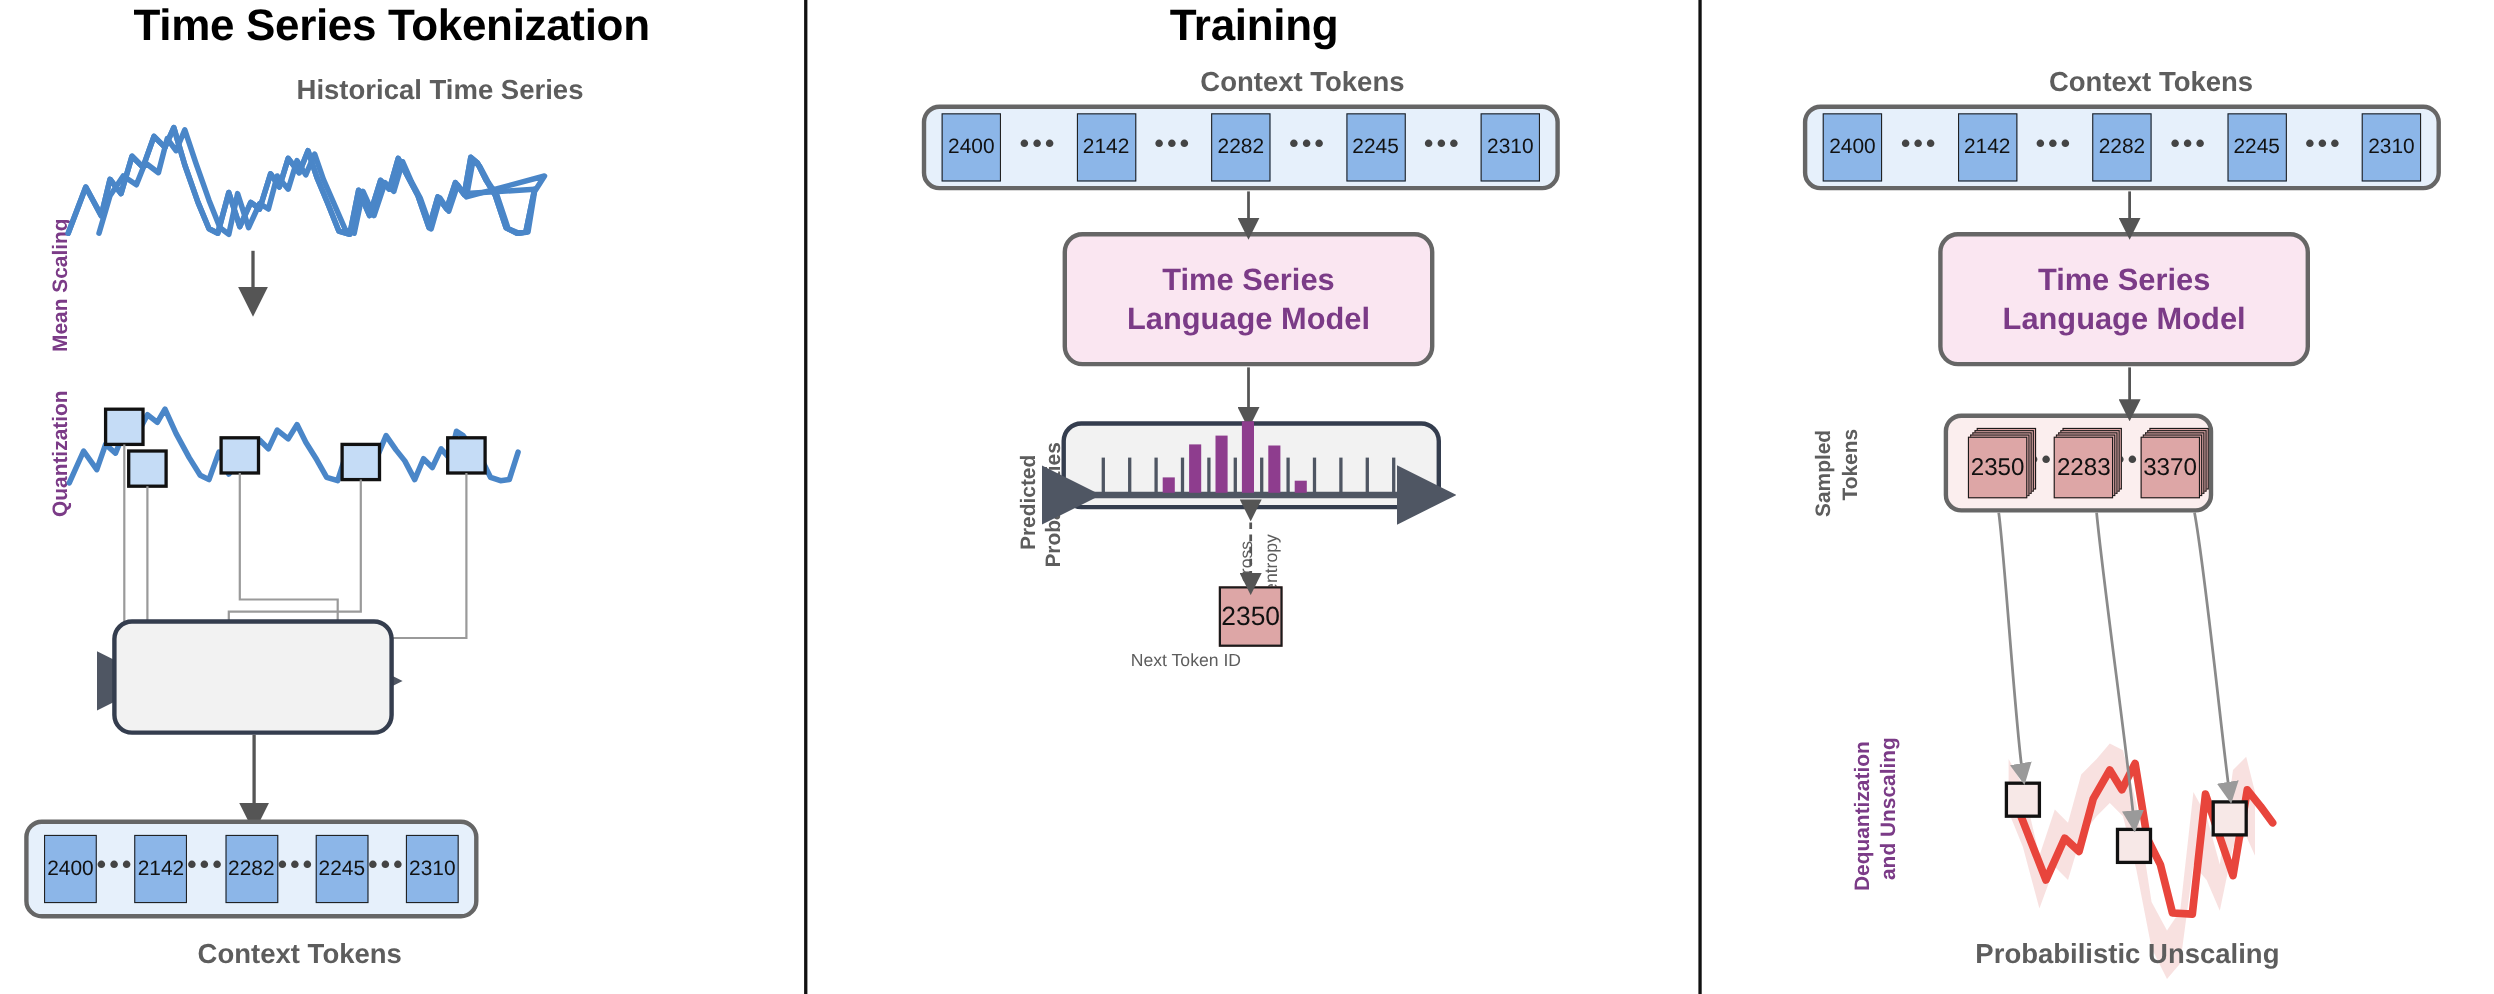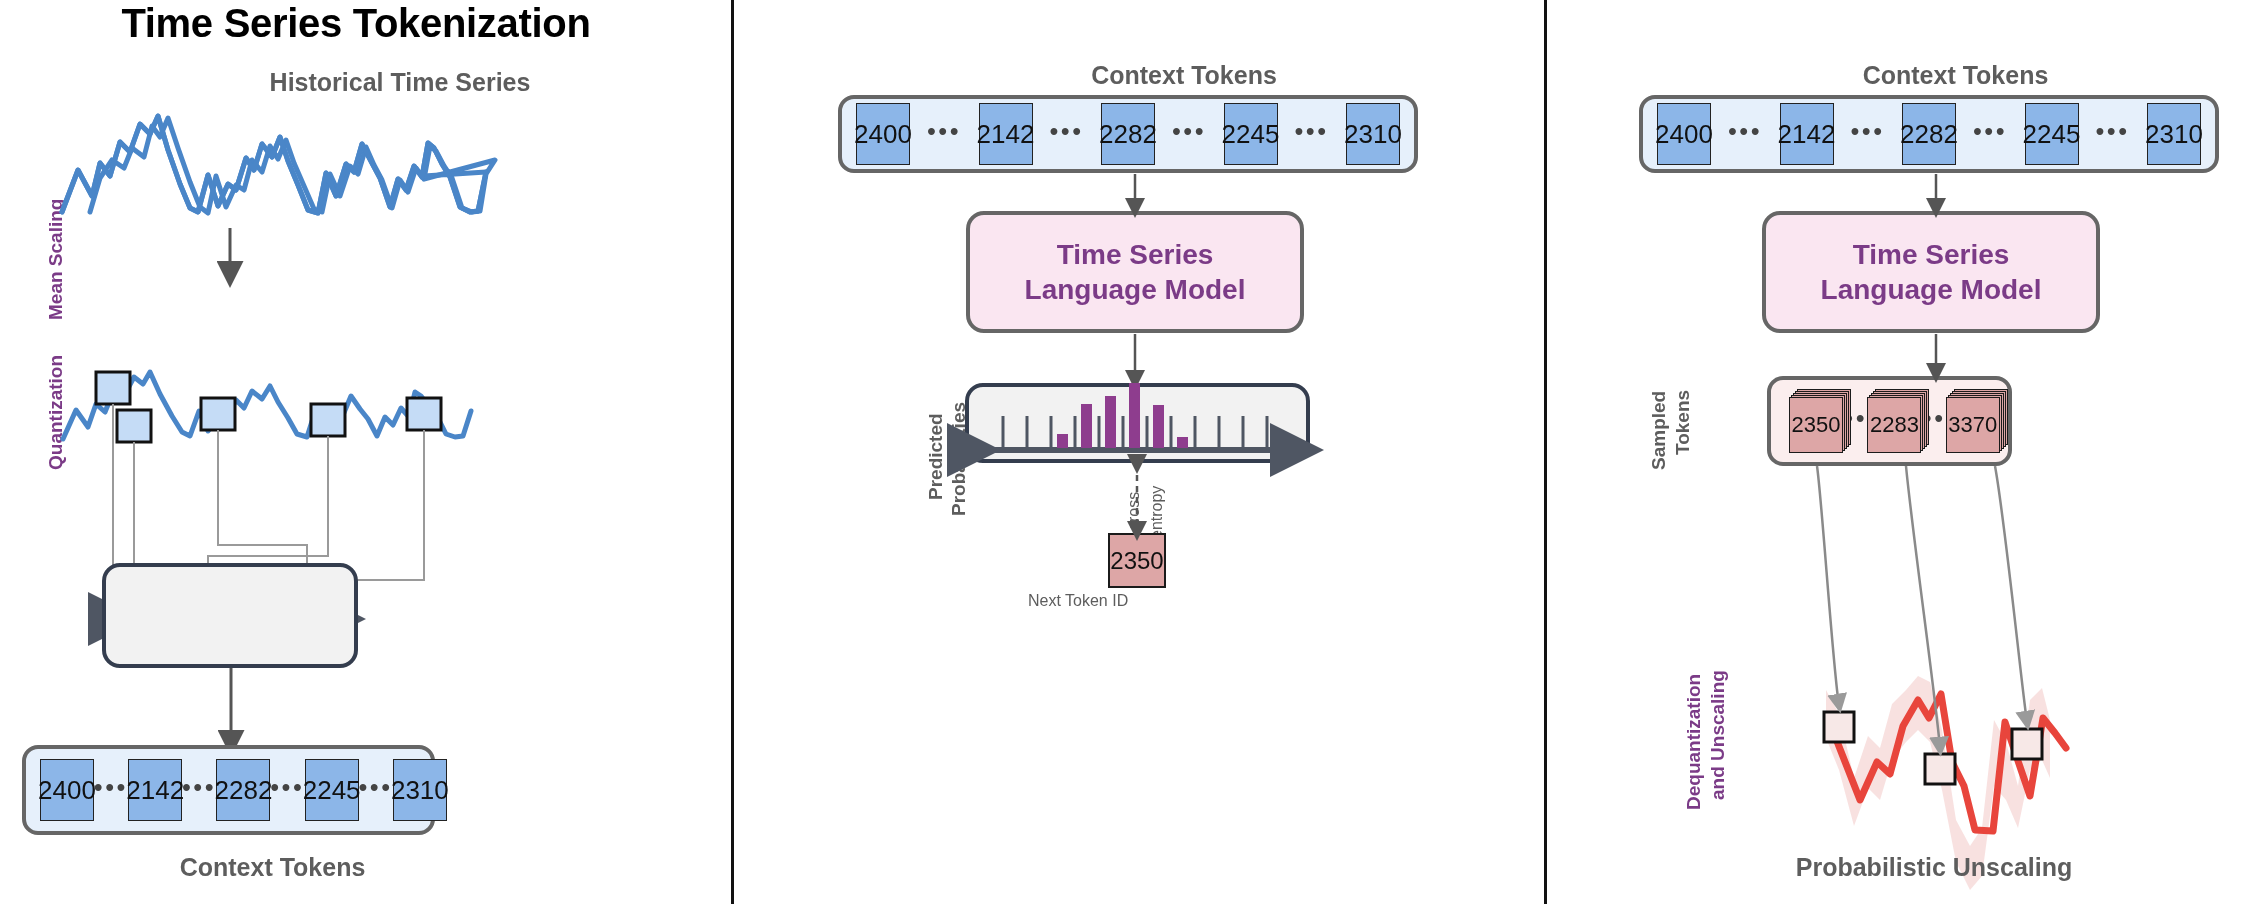--- a/index.html
+++ b/index.html
@@ -24,21 +24,21 @@
   
   .token-strip{position:absolute;background:#e6f0fb;border:4px solid #666;
     border-radius:16px;box-sizing:border-box;display:flex;align-items:center;
     justify-content:space-between;padding:0 14px;}
   .sample-strip{position:absolute;background:#fbeeee;border:4px solid #666;
     border-radius:16px;box-sizing:border-box;display:flex;align-items:center;
     justify-content:space-between;padding:0 18px;}
 
   .token{background:#8cb6e8;border:1px solid #222;box-sizing:border-box;
     display:flex;align-items:center;justify-content:center;
-    font-size:26px;color:#111;width:54px;height:62px;}
+    font-size:19px;color:#111;width:54px;height:62px;}
   .dots{font-size:24px;color:#444;letter-spacing:3px;line-height:1;
     font-weight:bold;padding-bottom:6px;}
 
   .stack-token{position:relative;width:62px;height:64px;}
   .stack-token .layer{position:absolute;background:#dda6a6;border:1.5px solid #1b1b1b;
     box-sizing:border-box;width:54px;height:56px;}
   .stack-token .l1{left:8px;top:0;}
   .stack-token .l2{left:6px;top:2px;}
   .stack-token .l3{left:4px;top:4px;}
   .stack-token .l4{left:2px;top:6px;}
@@ -149,20 +149,21 @@
     <div class="dots">•••</div>
     <div class="token">2282</div>
     <div class="dots">•••</div>
     <div class="token">2245</div>
     <div class="dots">•••</div>
     <div class="token">2310</div>
   </div>
 
   <div class="sub-title" style="left:22px;top:855px;width:413px;">Context Tokens</div>
 
+  <div class="panel-title" style="left:745px;top:3px;width:790px;">Training</div>
 
   <div class="sub-title" style="left:745px;top:63px;width:790px;">Context Tokens</div>
 
   <div class="token-strip" style="left:838px;top:95px;width:580px;height:78px;">
     <div class="token">2400</div>
     <div class="dots">•••</div>
     <div class="token">2142</div>
     <div class="dots">•••</div>
     <div class="token">2282</div>
     <div class="dots">•••</div>

